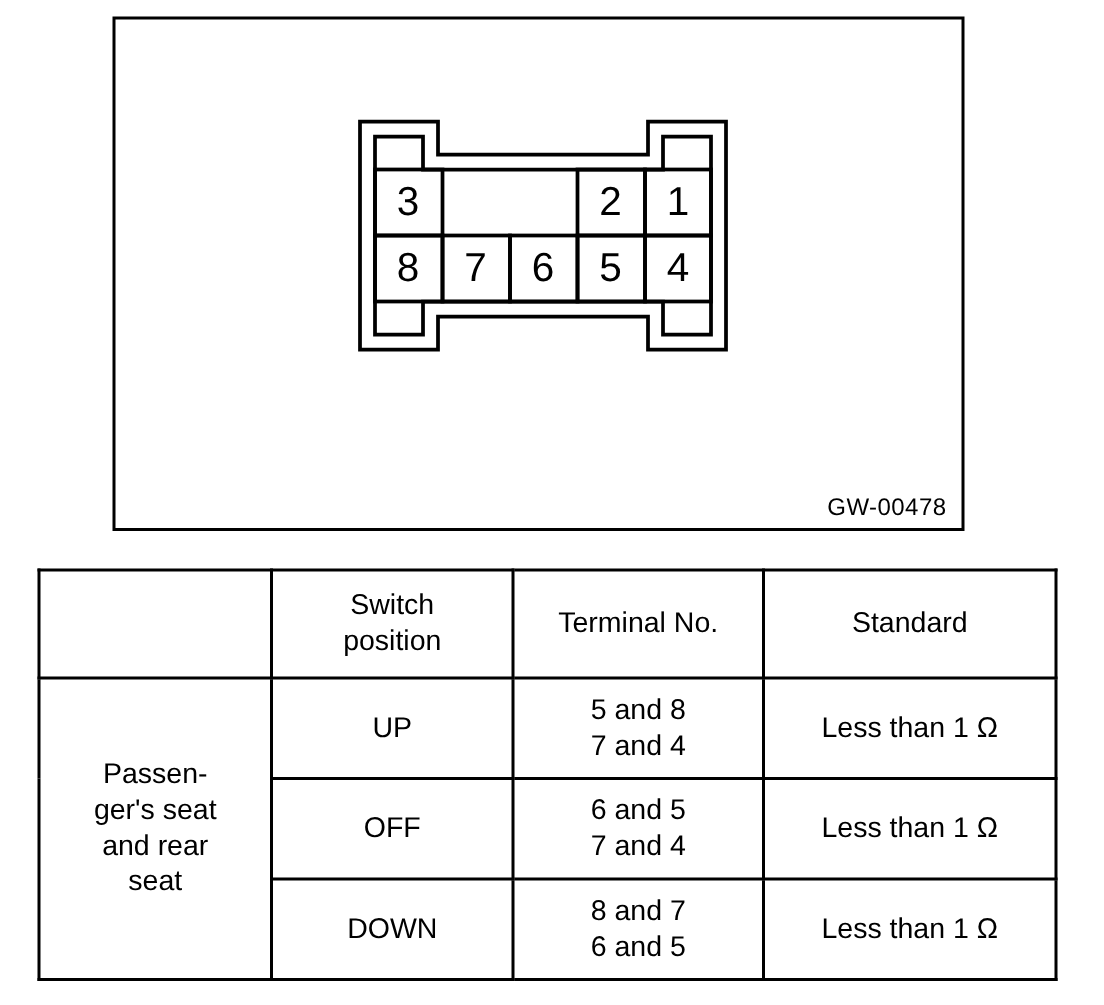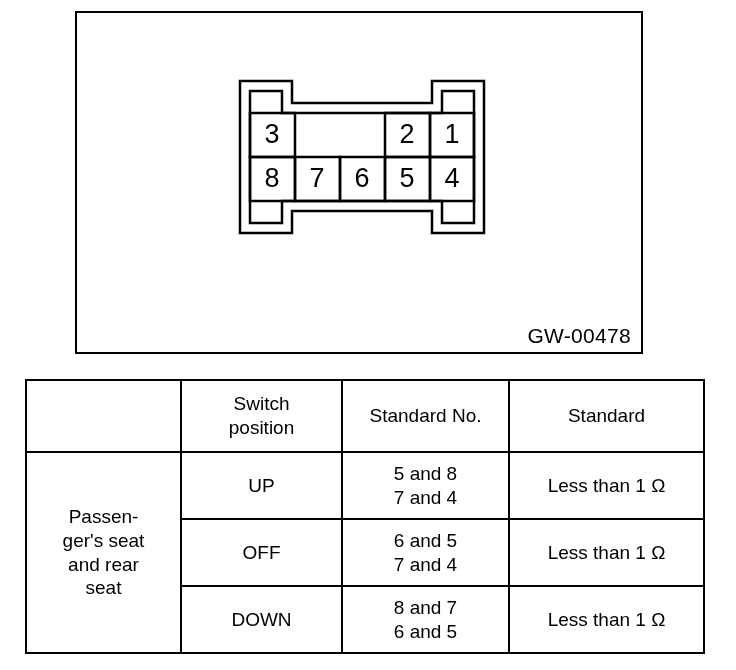--- a/index.html
+++ b/index.html
@@ -25,21 +25,21 @@
     height: 343px;
     border: 2px solid #000;
     box-sizing: border-box;
     background: #fff;
   }
 
   #figure-caption {
     position: absolute;
     right: 10px;
     bottom: 4px;
-    font-size: 21px;
+    font-size: 16px;
     letter-spacing: 0.3px;
     white-space: nowrap;
   }
 
   
   #connector-drawing {
     position: absolute;
     left: 160px;
     top: 65px;
     width: 250px;
@@ -154,21 +154,21 @@
     <col class="col-a">
       <col class="col-b">
       <col class="col-c">
       <col class="col-d">
   </colgroup>
   <thead>
     <tr>
       <th class="hdr-cell"></th>
       <th class="hdr-cell cell-lines">Switch
 position</th>
-      <th class="hdr-cell">Standard No.</th>
+      <th class="hdr-cell">Terminal No.</th>
       <th class="hdr-cell">Standard</th>
     </tr>
   </thead>
   <tbody>
     <tr class="body-row">
       <td class="group-cell" rowspan="3">Passen-
 ger's seat
 and rear
 seat</td>
       <td>UP</td>

